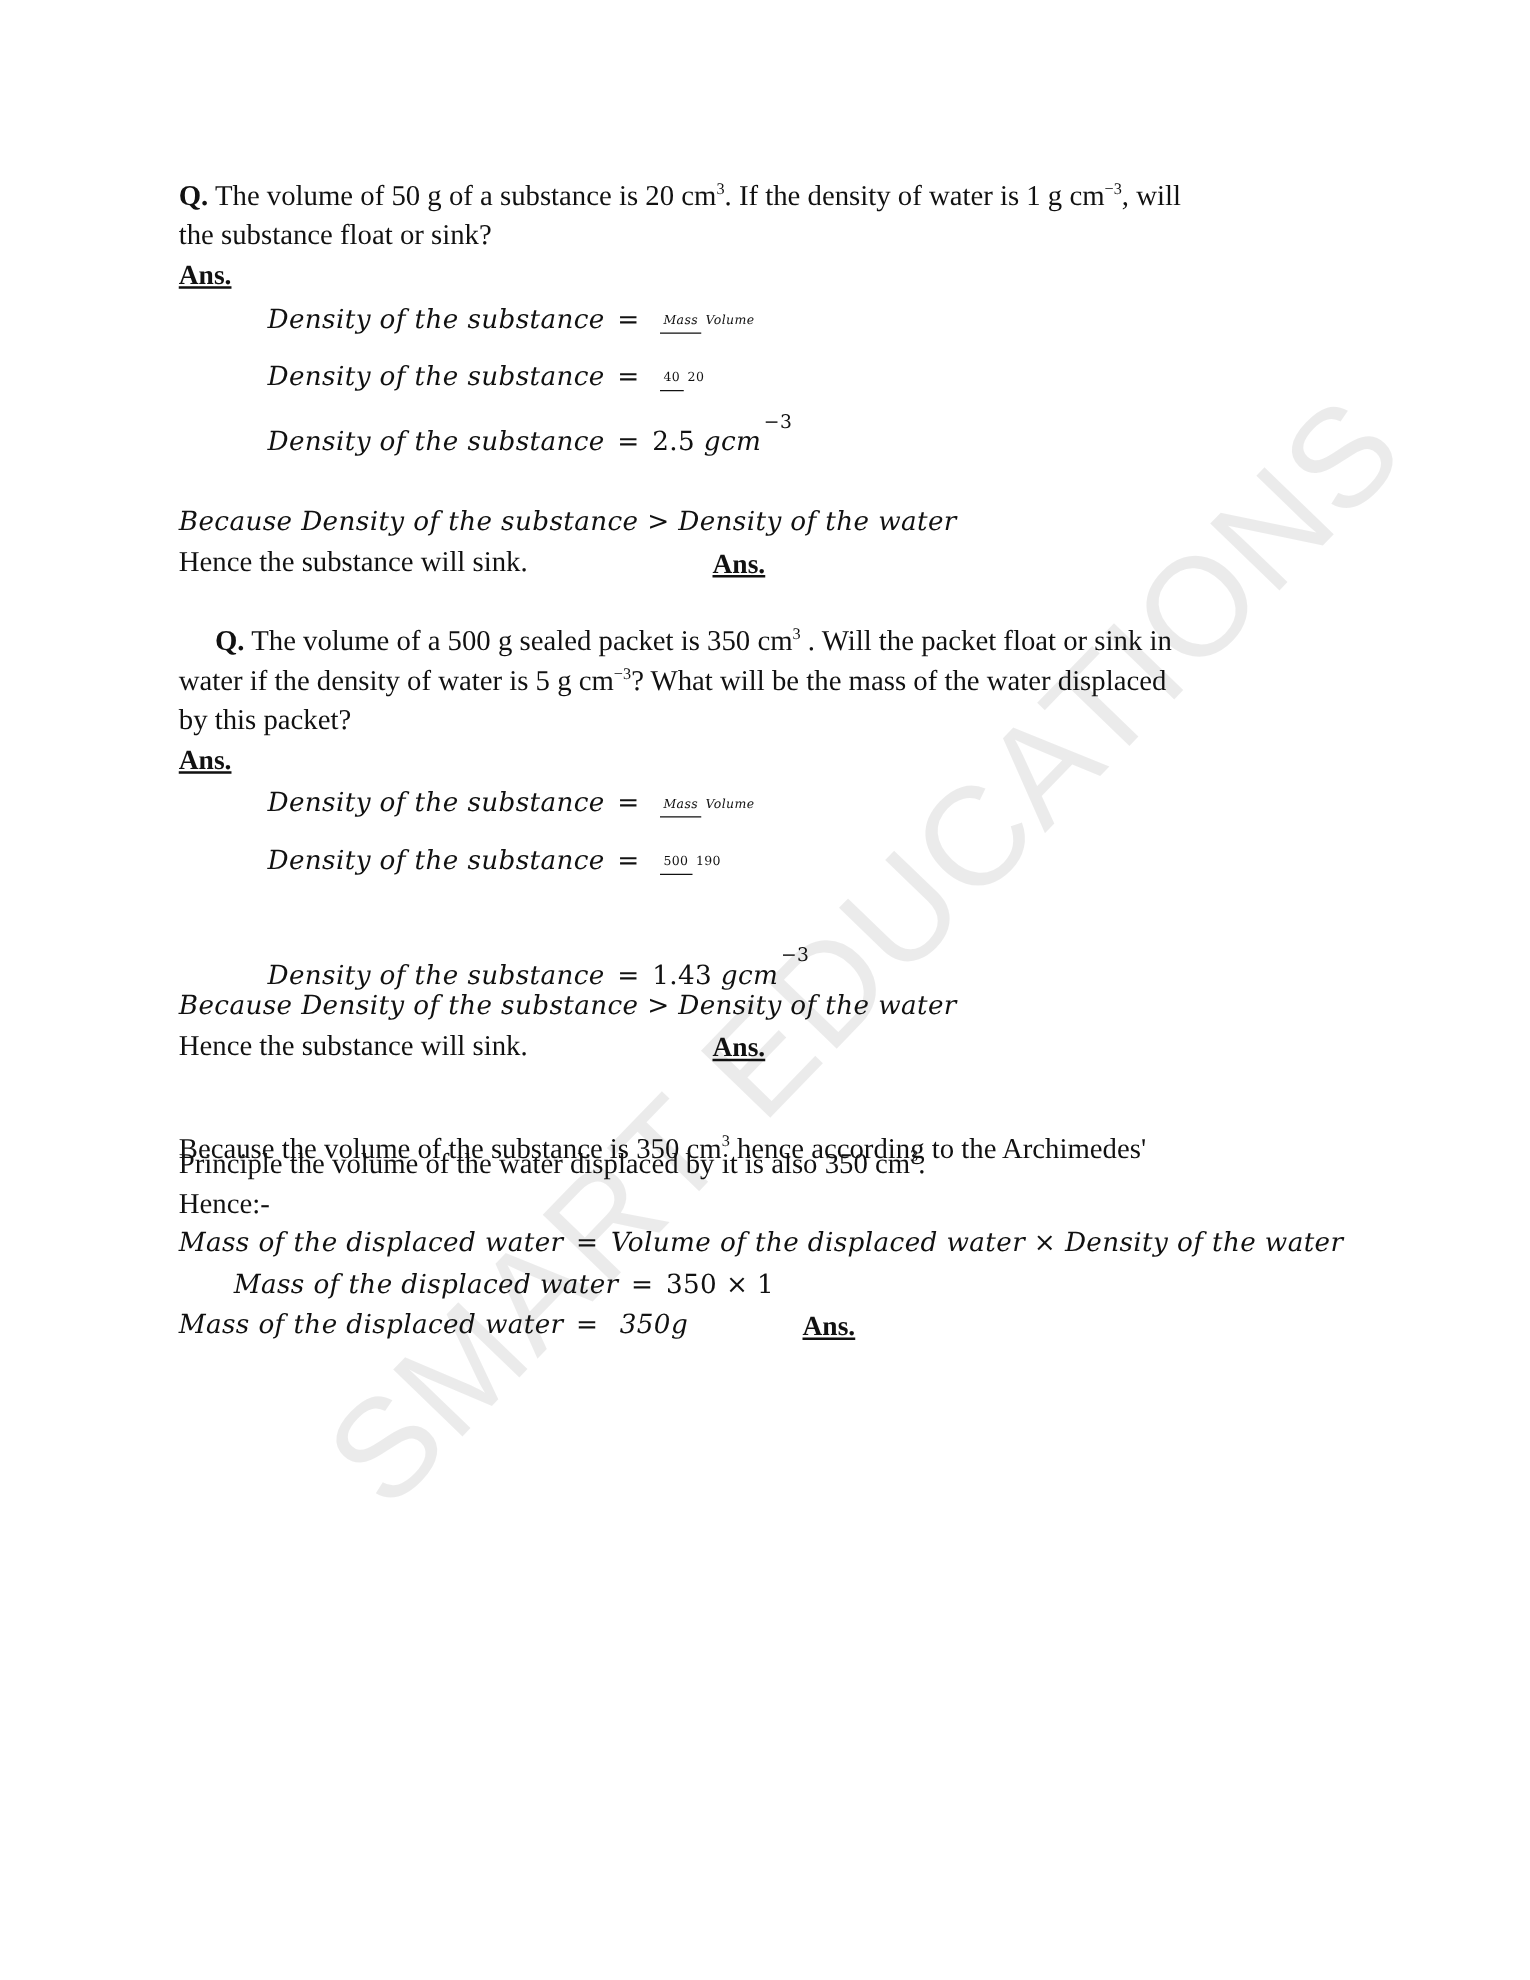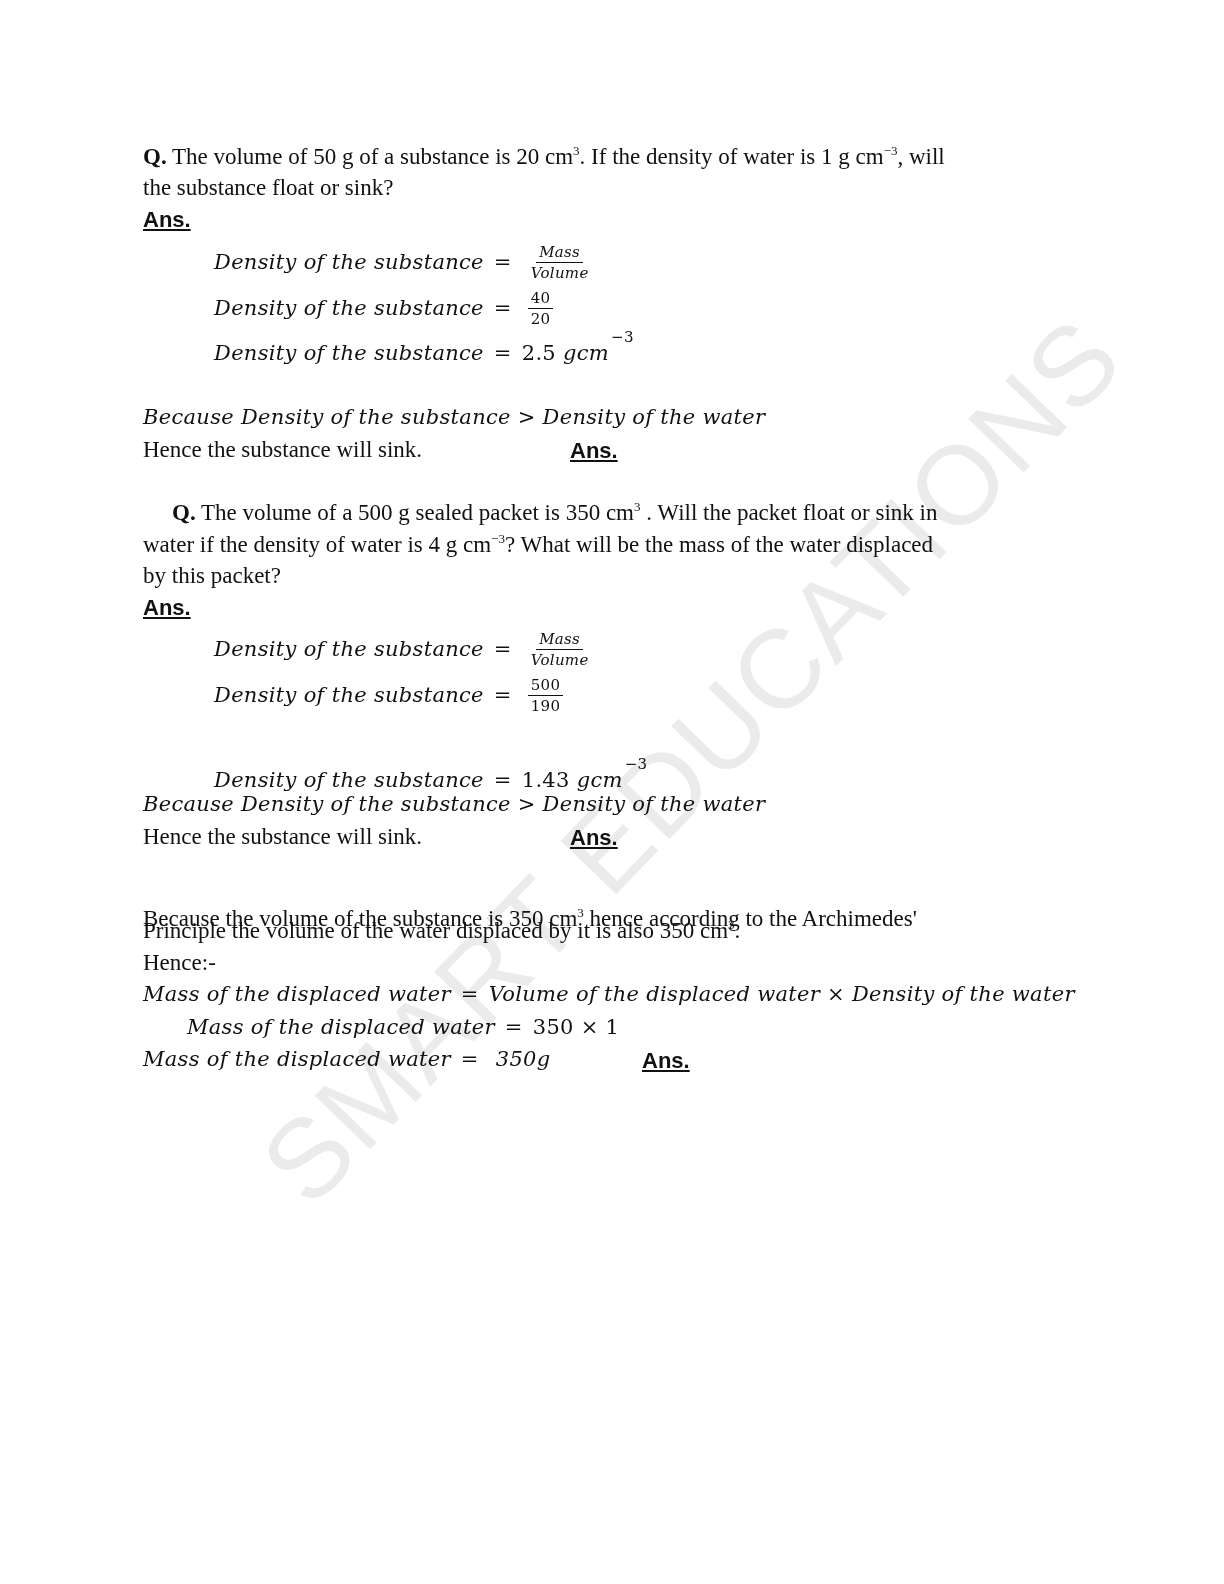--- a/index.html
+++ b/index.html
@@ -1,23 +1,23 @@
 <!DOCTYPE html>
 <html><head>
 <meta charset="utf-8">
 <style>
   html, body { margin: 0; padding: 0; background: #ffffff; }
   body { width: 1224px; height: 1584px; position: relative; overflow: hidden; color: #111; }
   .sans { font-family: Liberation Serif, serif; font-size: 23px; }
   .math { font-family: "DejaVu Serif", serif; font-style: italic; font-size: 21px; letter-spacing: 0.3px; }
   .abs { position: absolute; white-space: nowrap; }
-  .ans { font-family: Liberation Sans, sans-serif; font-weight: bold; text-decoration: underline; font-size: 22px; }
+  .ans { font-family: Liberation Serif, serif; font-weight: bold; text-decoration: underline; font-size: 22px; }
   .qmark { font-weight: bold; }
   sup { font-size: 13px; vertical-align: 9px; line-height: 0; }
-  .frac { display: inline-flex; flex-direction: column; align-items: center; vertical-align: middle; font-size: 15px; margin-left: 6px; text-align: right; }
+  .frac { display: inline-flex; flex-direction: row; align-items: center; vertical-align: middle; font-size: 10px; margin-left: 6px; text-align: right; }
   .frac .num { padding: 0 3px; border-bottom: 1.3px solid #111; line-height: 19px; }
   .frac .den { padding: 0 3px; line-height: 20px; }
   .upnum { font-style: normal; }
   .exp { font-style: normal; font-size: 15px; position: relative; top: -18px; margin-left: 2px; }
   .eq { font-style: normal; margin: 0 10px; }
   .watermark {
     position: absolute; left: 130px; top: 760px; width: 1000px;
     font-family: "Liberation Sans", sans-serif; font-size: 112px; letter-spacing: 2px;
     color: rgba(0,0,0,0.08); transform: rotate(-46deg); transform-origin: center;
     white-space: nowrap; text-align: center; pointer-events: none;
@@ -40,21 +40,21 @@
       <span class="num">40</span>
       <span class="den">20</span>
     </span></div>
 <div class="abs math" style="left:214px; top:341px;"><span>Density of the substance</span><span class="eq">=</span><span class="upnum">2.5</span> <span>gcm</span><span class="exp">−3</span></div>
 
 <div class="abs math" style="left:143px; top:405px;">Because Density of the substance &gt; Density of the water</div>
 <div class="abs sans" style="left:143px; top:437px;">Hence the substance will sink.</div>
 <div class="abs ans" style="left:570px; top:438px;">Ans.</div>
 
 <div class="abs sans" style="left:143px; top:500px;margin-left:29px;"><span class="qmark">Q.</span><span> The volume of a 500 g sealed packet is 350 cm</span><sup>3</sup><span> . Will the packet float or sink in</span></div>
-<div class="abs sans" style="left:143px; top:532px;"><span>water if the density of water is 4 g cm</span><sup>−3</sup><span>? What will be the mass of the water displaced</span></div>
+<div class="abs sans" style="left:143px; top:532px;"><span>water if the density of water is 5 g cm</span><sup>−3</sup><span>? What will be the mass of the water displaced</span></div>
 <div class="abs sans" style="left:143px; top:563px;">by this packet?</div>
 <div class="abs ans" style="left:143px; top:595px;">Ans.</div>
 
 <div class="abs math" style="left:214px; top:630px;"><span>Density of the substance</span><span class="eq">=</span><span class="frac">
       <span class="num">Mass</span>
       <span class="den">Volume</span>
     </span></div>
 <div class="abs math" style="left:214px; top:676px;"><span>Density of the substance</span><span class="eq">=</span><span class="frac upnum">
       <span class="num">500</span>
       <span class="den">190</span>

